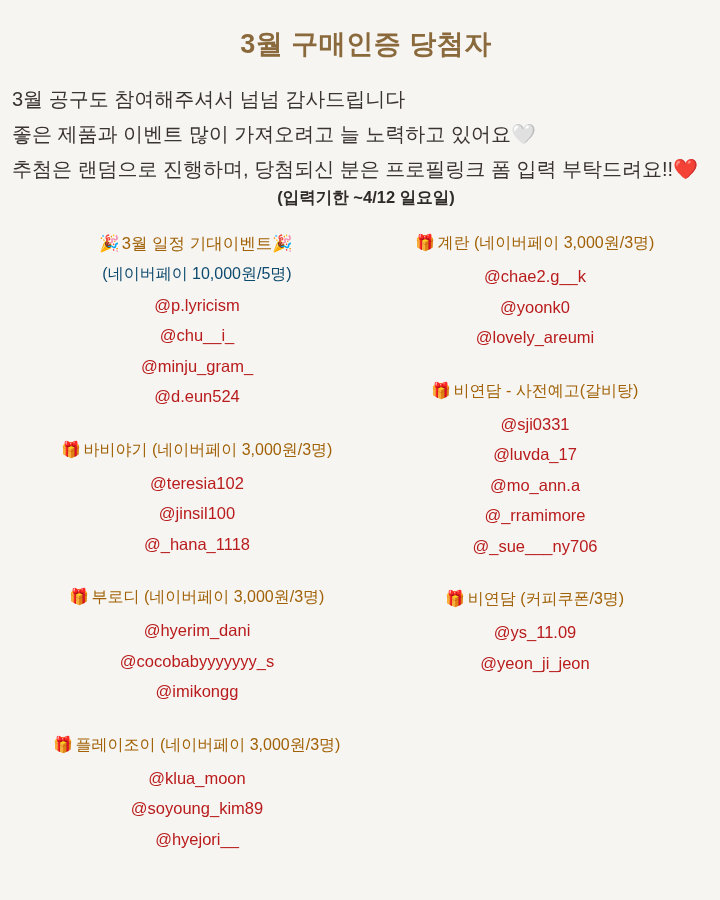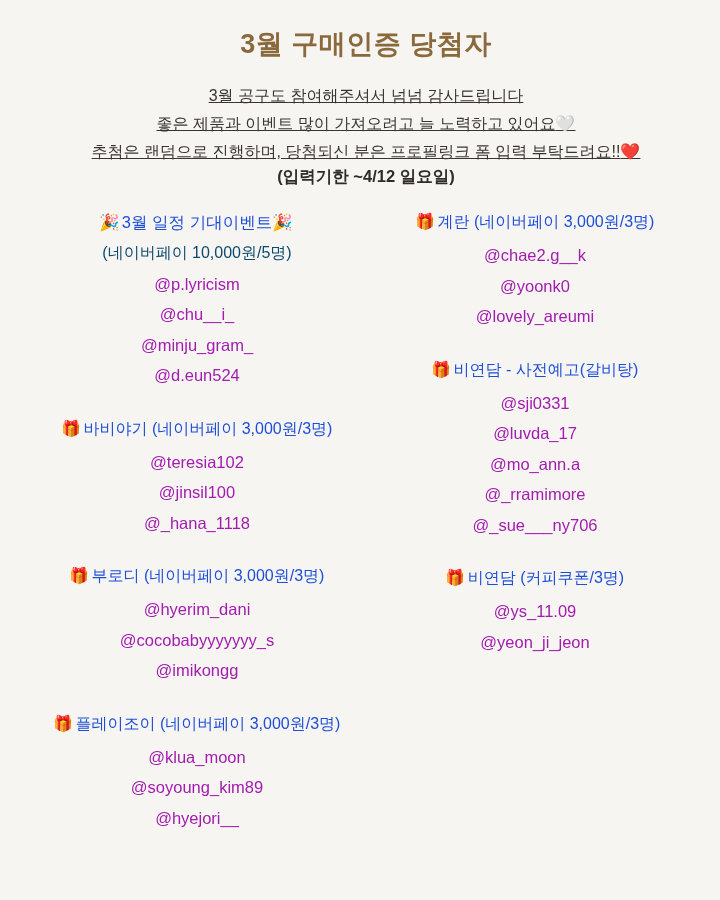--- a/index.html
+++ b/index.html
@@ -23,25 +23,24 @@
   }
   .title {
     text-align: center;
     font-size: 27px;
     font-weight: bold;
     color: #8a6a3d;
     letter-spacing: 0.5px;
     margin: 12px 0 20px 0;
   }
   .intro {
-    text-align: center;
-    font-size: 16px;
+    text-align: left;
+    font-size: 20px;
     line-height: 1.75;
     color: #3a3431;
-    text-decoration: underline;
   }
   .intro .line {
     display: block;
     white-space: nowrap;
   }
   .intro .heart-pale { color: #f3c3c3; }
   .intro .heart-red { color: #e0383f; }
   .deadline {
     text-align: center;
     font-size: 16.5px;
@@ -58,38 +57,38 @@
   .col {
     width: 50%;
     box-sizing: border-box;
   }
   .group {
     margin-bottom: 26px;
     text-align: center;
   }
   .group-head {
     font-size: 16px;
-    color: #1d4ed8;
+    color: #a16207;
     margin-bottom: 6px;
     line-height: 1.5;
     white-space: nowrap;
   }
   .group-head .emoji {
     margin-right: 2px;
   }
   .group-sub {
     font-size: 16px;
     color: #0c4a6e;
     margin-bottom: 4px;
     line-height: 1.5;
   }
   .winner {
     font-size: 16.5px;
     line-height: 1.85;
-    color: #a21caf;
+    color: #b91c1c;
   }
   .col-left .group:first-child .group-head {
     font-size: 16.5px;
   }
 </style>
 </head>
 <body>
 
 <div class="page">
 

